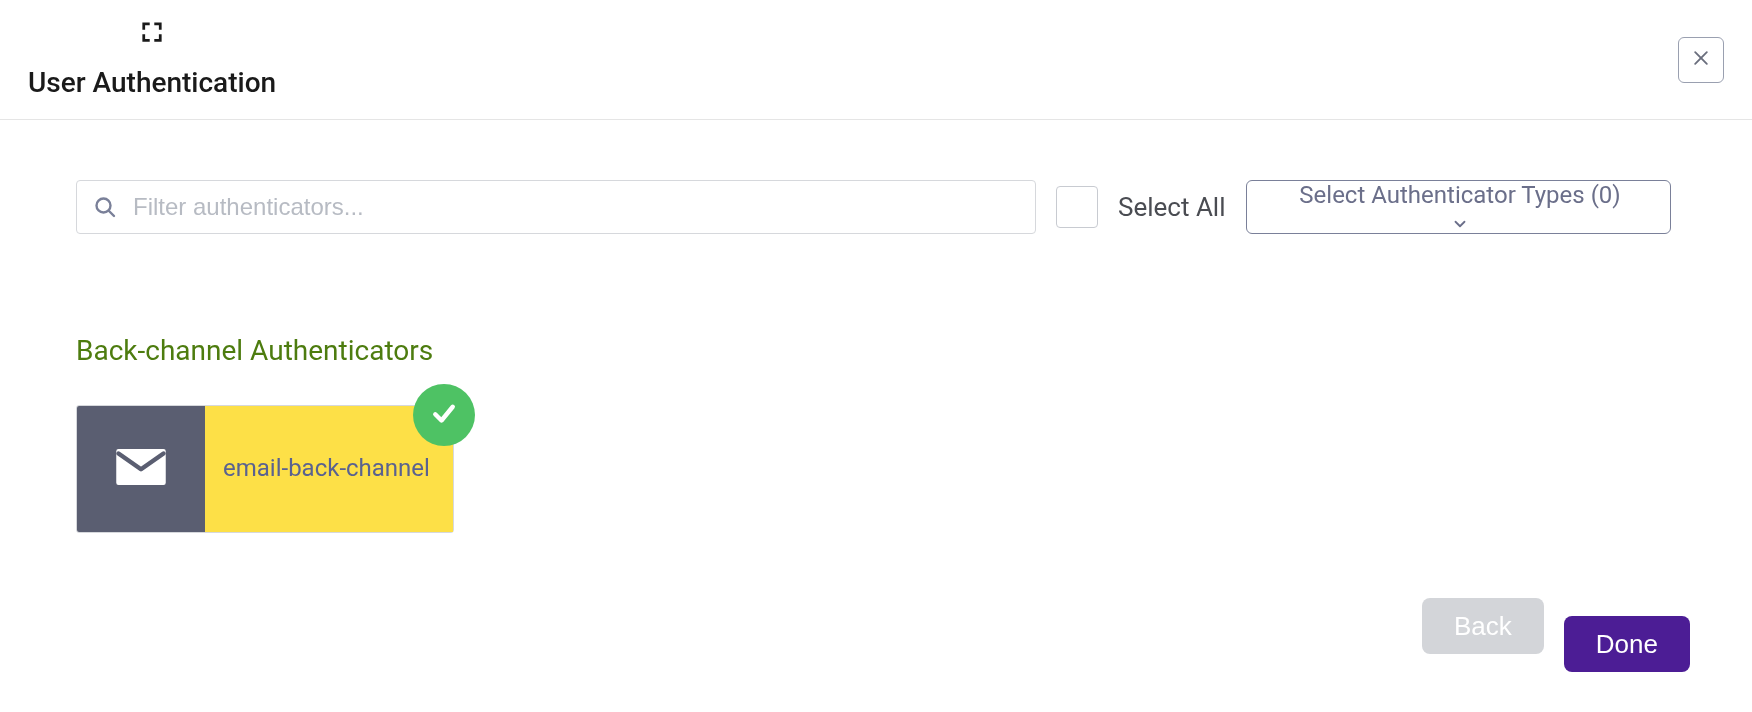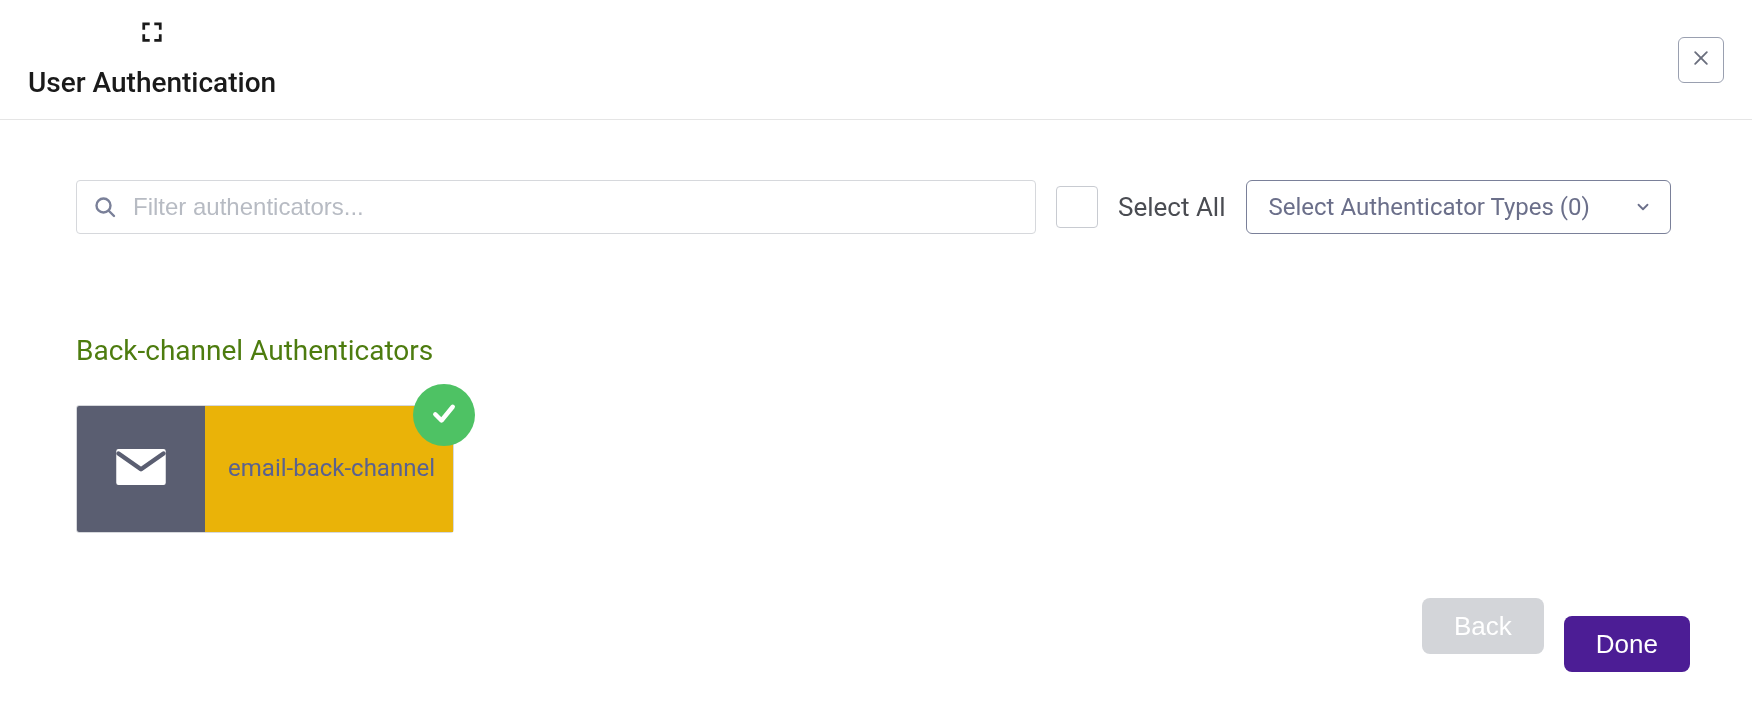--- a/index.html
+++ b/index.html
@@ -110,20 +110,21 @@
       height: 54px;
       border: 1.5px solid #7a8099;
       border-radius: 6px;
       display: flex;
       align-items: center;
       justify-content: space-between;
       padding: 0 18px 0 22px;
       cursor: pointer;
       min-width: 425px;
       flex-shrink: 0;
+      flex-direction: column;
     }
     .dropdown-label {
       font-size: 24px;
       color: #6b6f8a;
     }
     .chevron-down {
       width: 18px;
       height: 18px;
       display: flex;
       align-items: center;
@@ -152,22 +153,21 @@
       align-items: center;
       justify-content: center;
       border-top-left-radius: 2px;
       border-bottom-left-radius: 2px;
     }
     .card-label-area {
       flex: 1;
       display: flex;
       align-items: center;
       padding: 0 18px;
-      background: #eab308;
-      justify-content: flex-end;
+      background: #fde047;
     }
     .card-label {
       font-size: 24px;
       color: #5a6290;
       line-height: 1.3;
       word-break: break-word;
     }
     .selected-badge {
       position: absolute;
       top: -22px;

